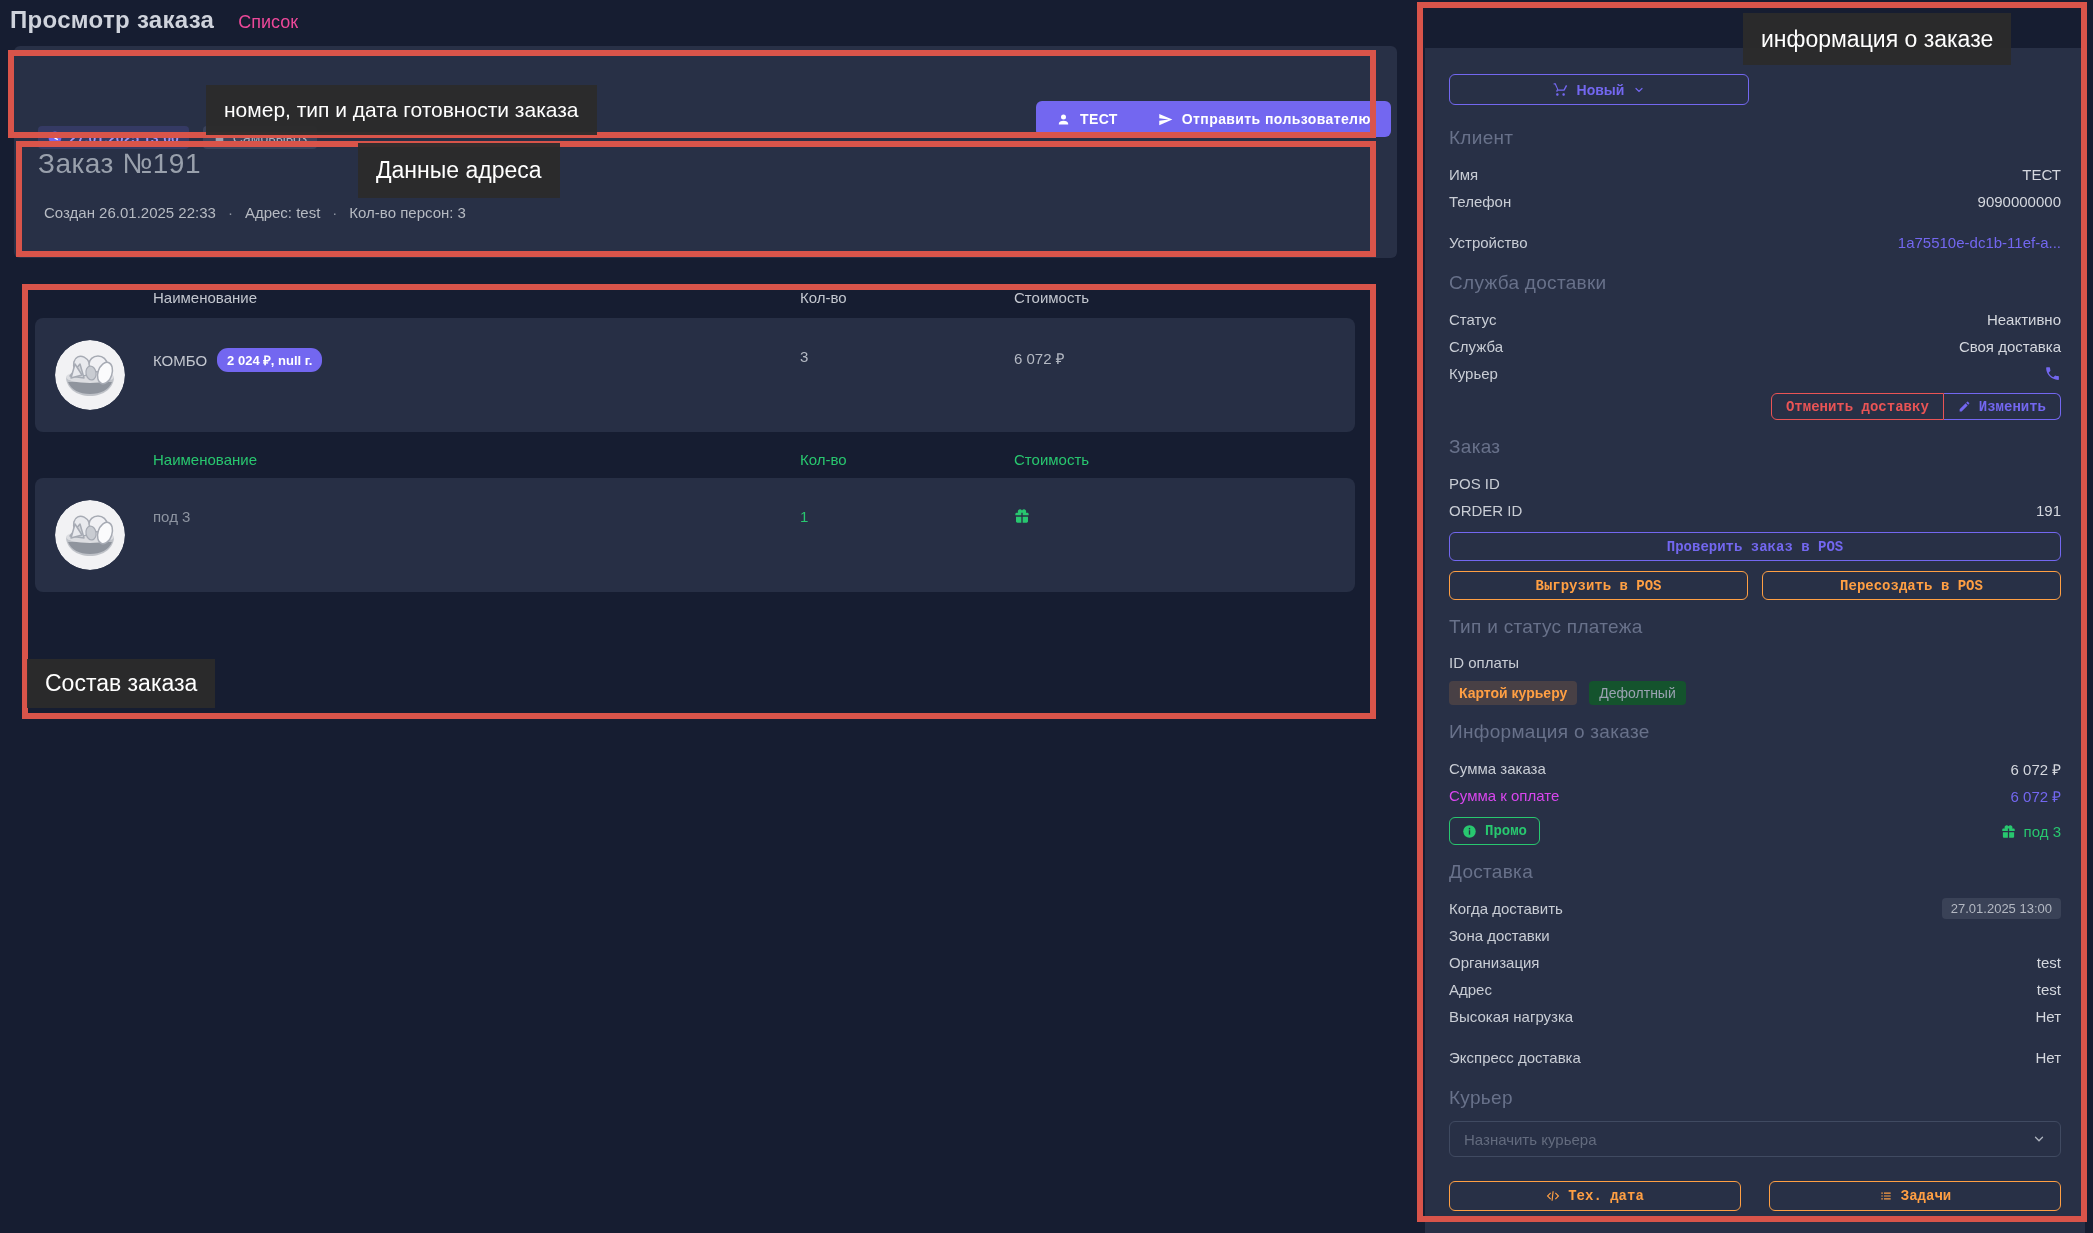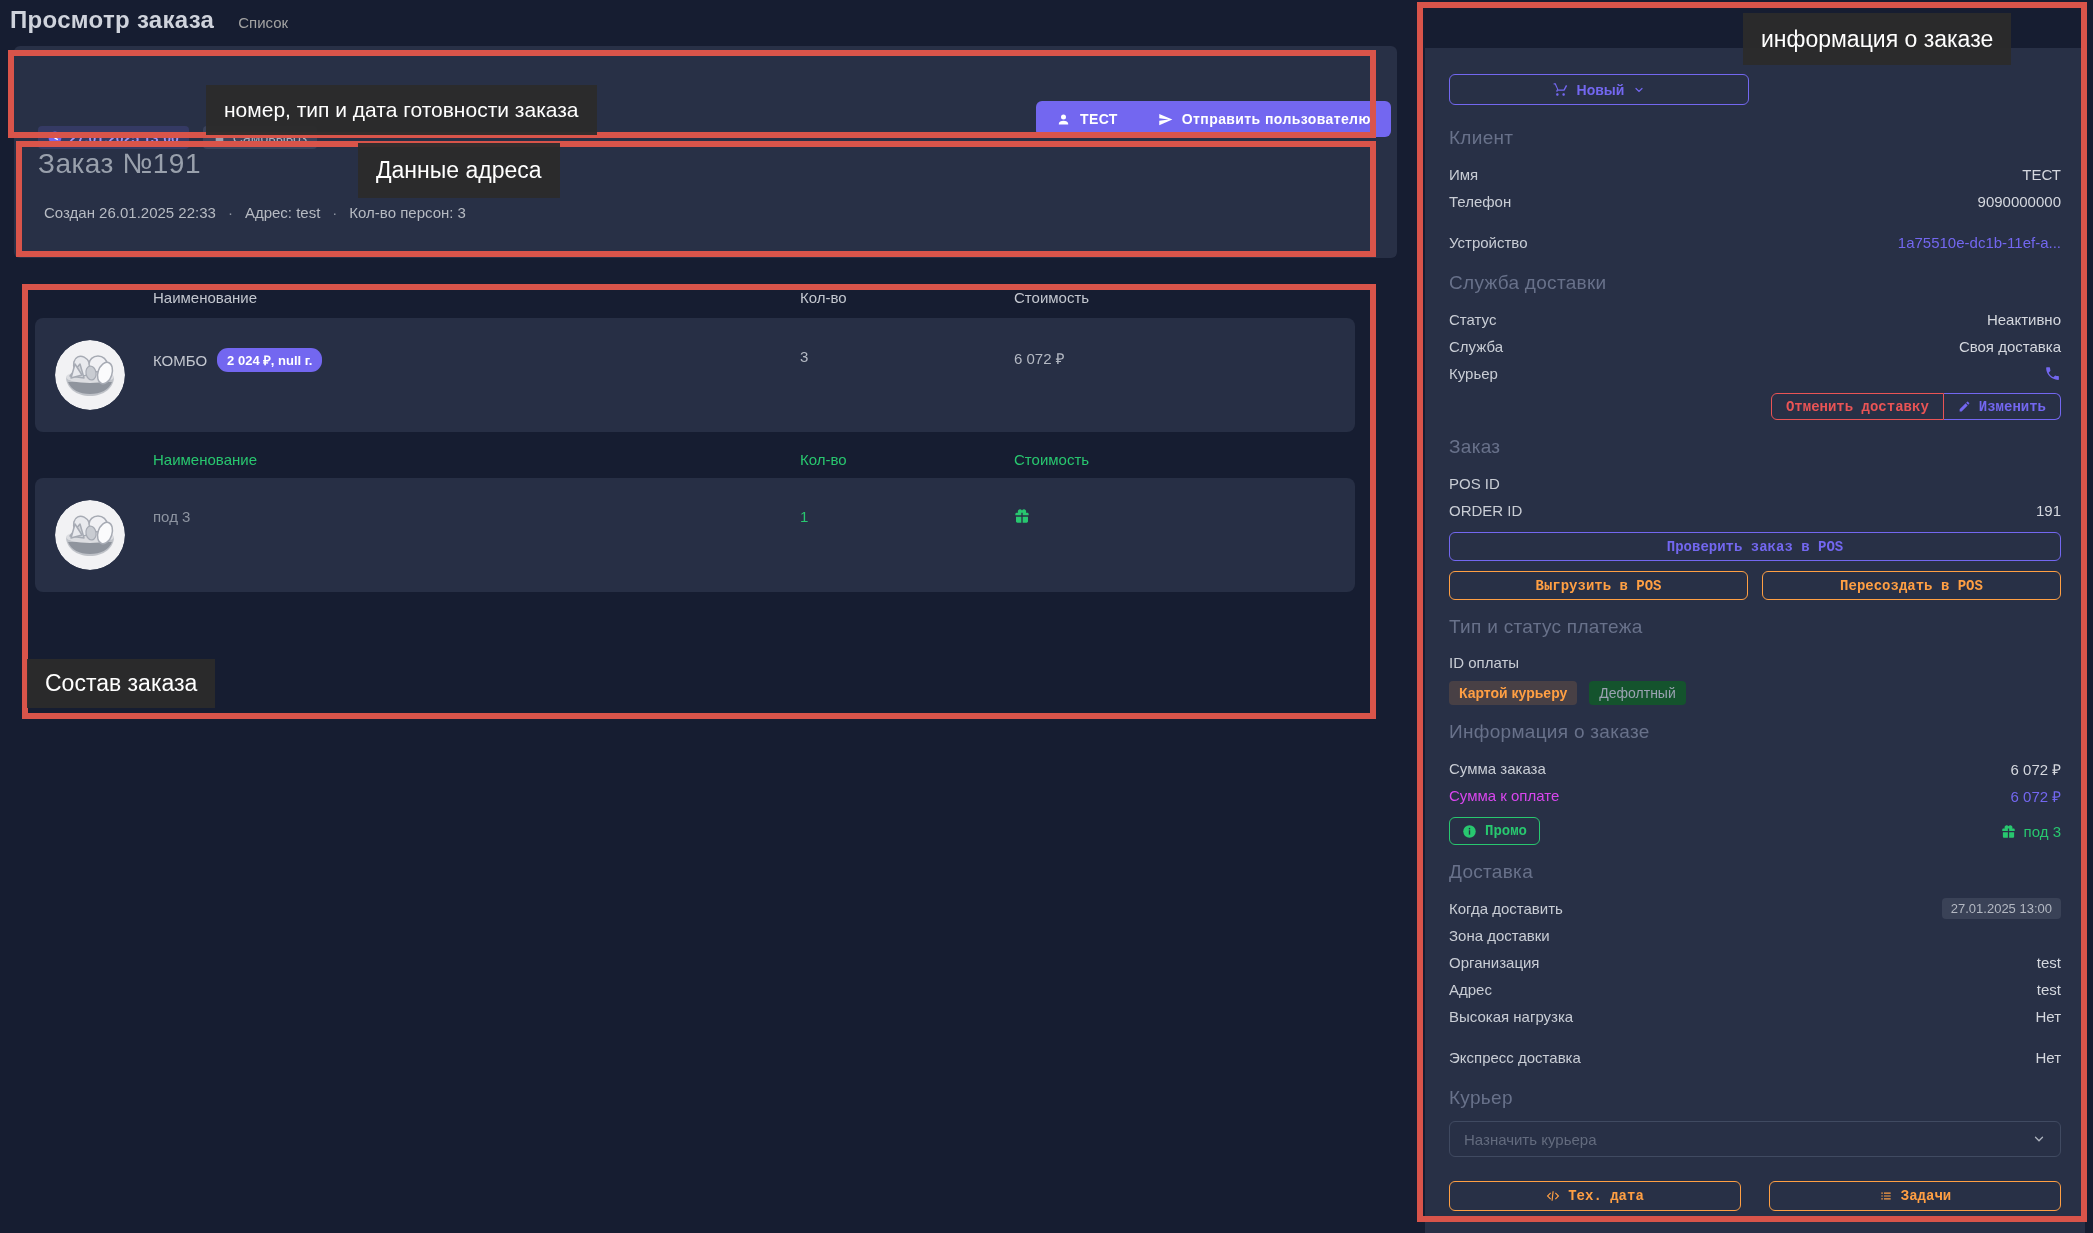--- a/index.html
+++ b/index.html
@@ -8,21 +8,21 @@
     background:#161d31;
     font-family:"Liberation Sans", sans-serif;
     color:#c9cdd5;
     position:relative;
     overflow:hidden;
   }
 
   
   .page-header { position:absolute; left:10px; top:6px; display:flex; align-items:baseline; gap:24px; }
   .page-title { font-size:24px; font-weight:600; color:#cfd3dc; letter-spacing:.3px; }
-  .list-link { font-size:15px; color:#a3a3a3; text-decoration:none; cursor:pointer; }
+  .list-link { font-size:18px; color:#ec4899; text-decoration:none; cursor:pointer; }
 
   
   .top-card { position:absolute; left:14px; top:46px; width:1383px; height:212px; background:#283046; border-radius:6px; }
   .badges-row { position:absolute; left:24px; top:80px; display:flex; gap:14px; }
   .badge { height:23px; border-radius:4px; padding:0 10px; display:flex; align-items:center; gap:7px; font-size:14px; }
   .badge-time { background:rgba(115,103,240,.18); color:#9d93f6; font-weight:700; }
   .badge-pickup { background:#3a425a; color:#a8aebc; }
   .order-title { position:absolute; left:24px; top:102px; font-size:28px; color:#99a0ac; letter-spacing:.5px; }
   .btn-group { position:absolute; left:1036px; top:101px; height:36px; display:flex; border-radius:6px; overflow:hidden; }
   .btn-solid { background:#7367f0; color:#fff; border:none; font-size:14px; font-weight:600; display:flex; align-items:center; gap:9px; padding:0 20px; cursor:pointer; font-family:inherit; letter-spacing:.4px; }

